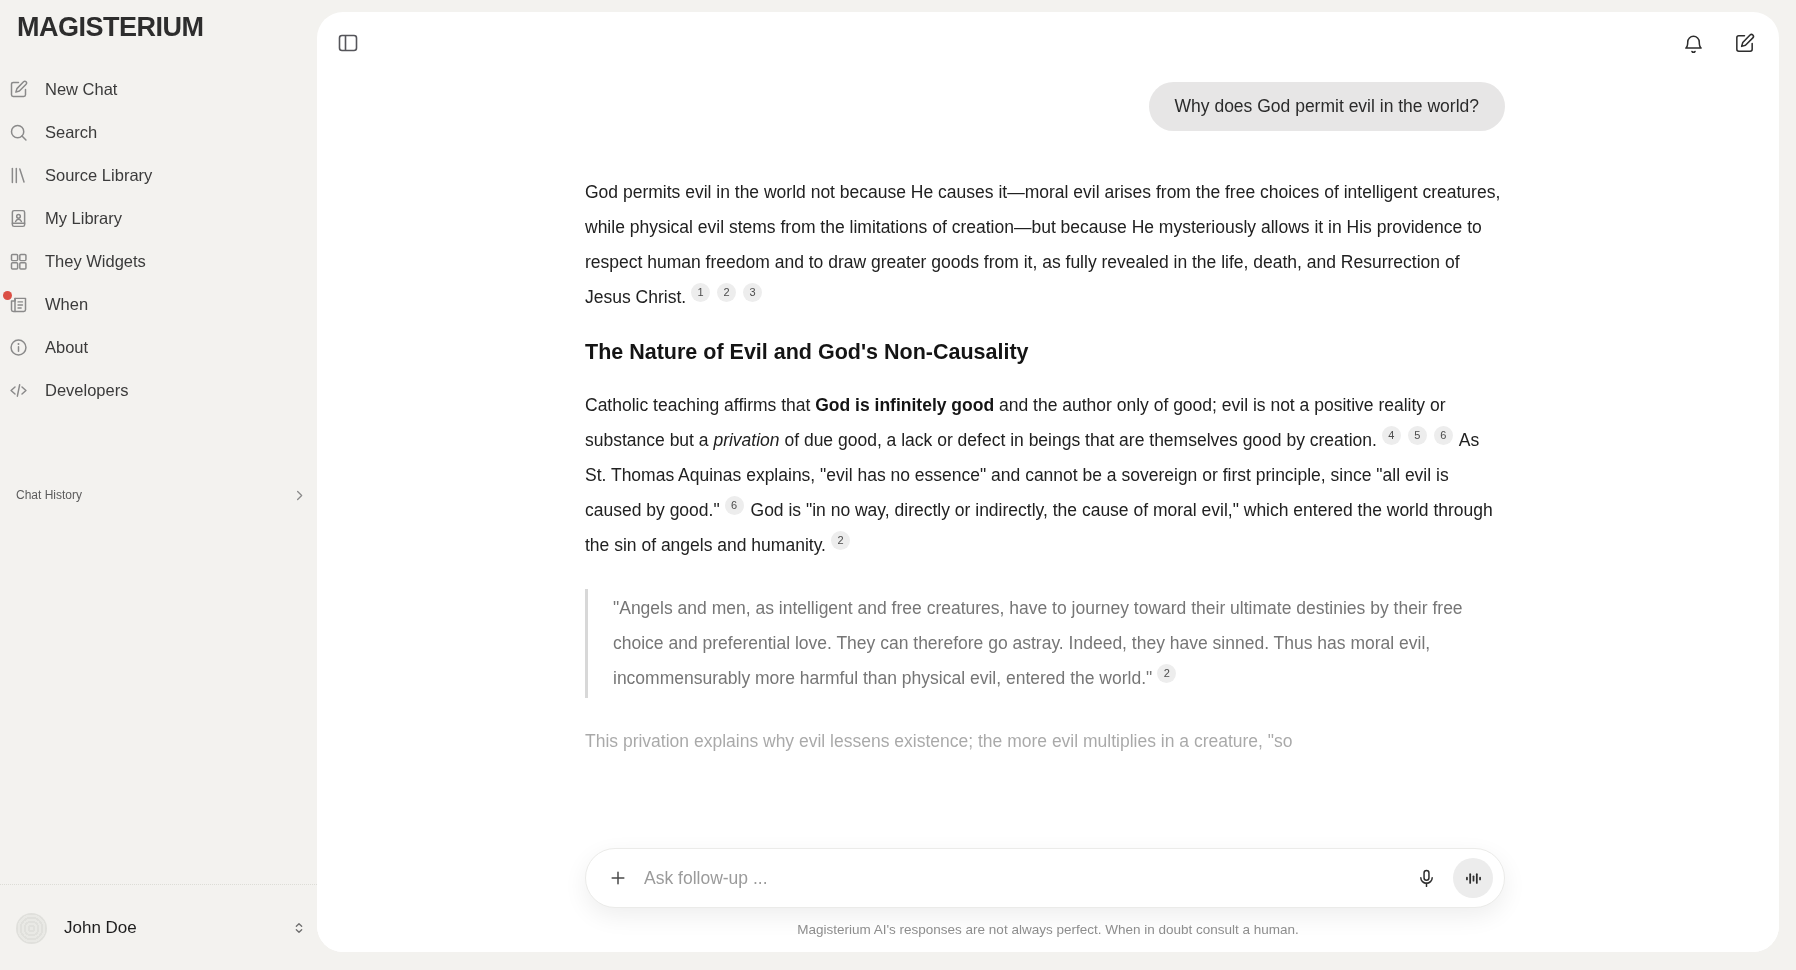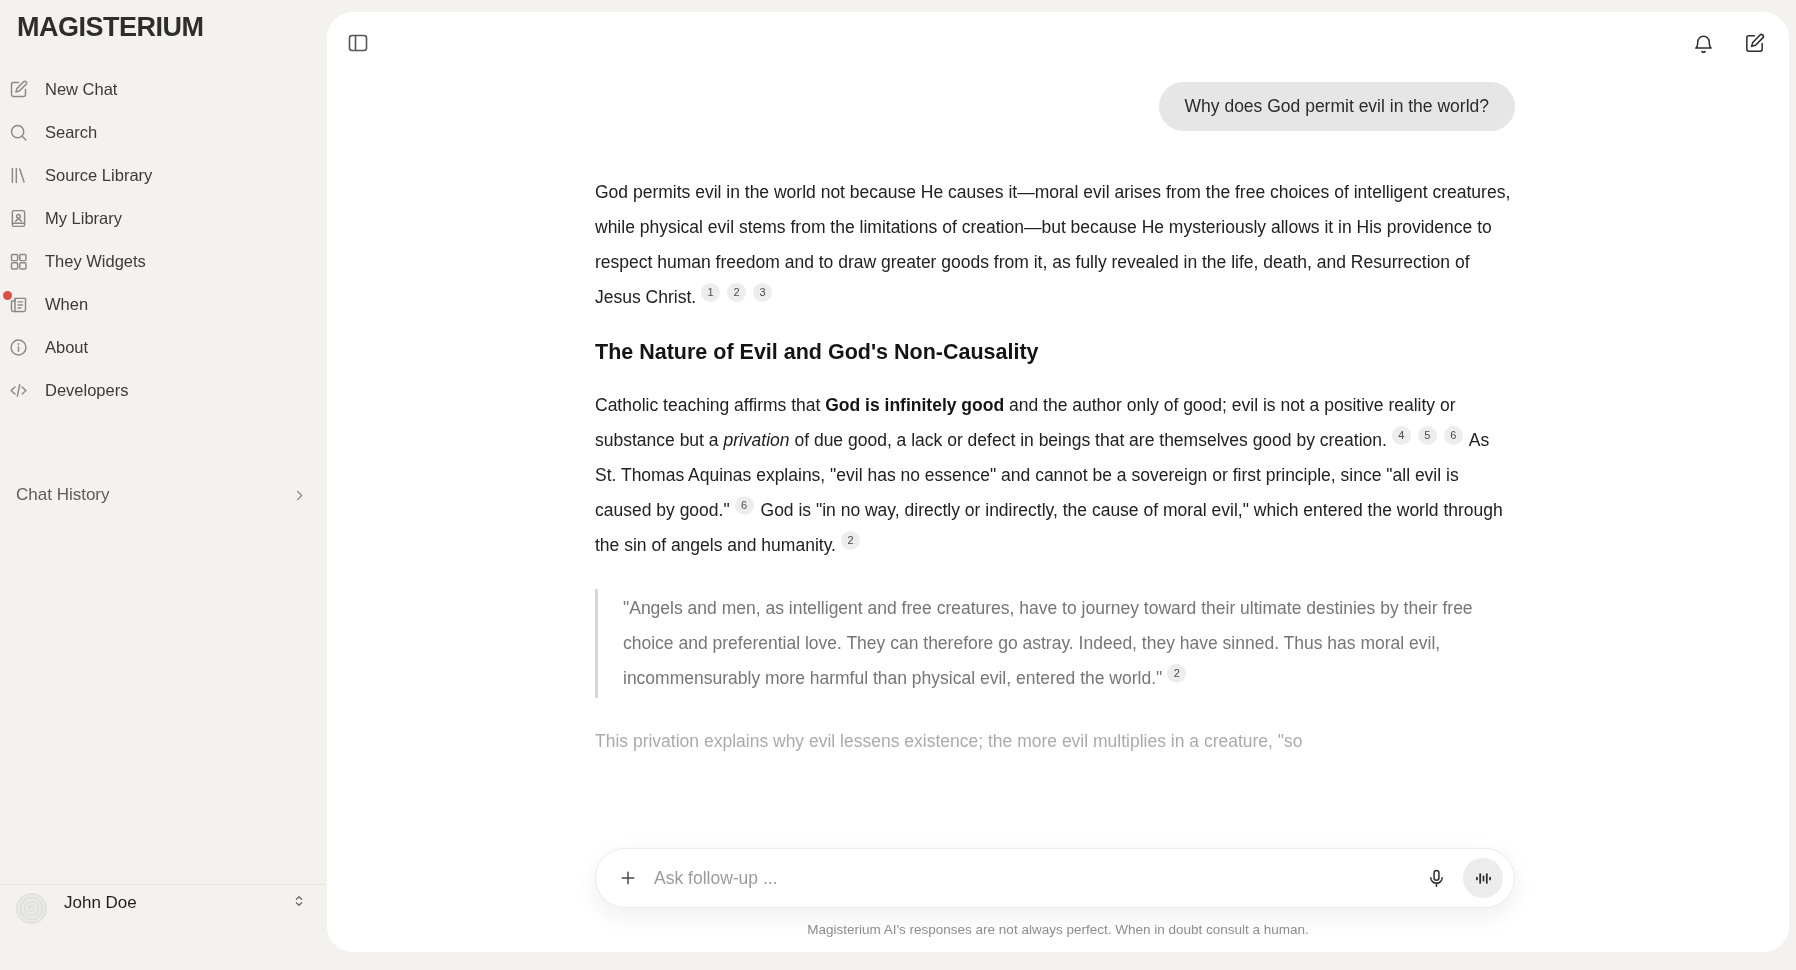--- a/index.html
+++ b/index.html
@@ -29,41 +29,41 @@
   .nav-item .ic { width:21px; height:21px; color:#8a8a8a; position:relative; flex:0 0 21px; }
   .badge-dot {
     position:absolute; left:-5px; top:-3px; width:9px; height:9px;
     border-radius:50%; background:#db4f44;
   }
   .chat-history-row {
     position:absolute; left:0; top:480px; width:100%; height:30px;
     display:flex; align-items:center; justify-content:space-between;
     padding:0 18px 0 16px; cursor:pointer;
   }
-  .chat-history-label { font-size:17px; color:#5c5c5c; }
+  .chat-history-label { font-size:12px; color:#5c5c5c; }
   .chat-history-row .ic { width:15px; height:15px; color:#8a8a8a; }
   .sidebar-footer {
     position:absolute; left:0; bottom:0; width:100%; height:86px;
     border-top:1px dotted #dcdcd6;
   }
   .user-row {
-    position:absolute; left:0; top:8px; width:100%; height:42px;
-    display:flex; padding:0 18px 0 16px; cursor:pointer;
+    position:absolute; left:0; top:22px; width:100%; height:42px;
+    display:flex; align-items:center; padding:0 18px 0 16px; cursor:pointer;
   }
   .avatar {
     width:31px; height:31px; border-radius:50%;
     background:repeating-radial-gradient(circle at 50% 50%, #e9e9e5 0 2px, #e0e0dc 2px 4px);
     flex:0 0 31px;
   }
   .user-name { font-size:17px; color:#1e1e1e; margin-left:17px; flex:1; }
   .user-row .ic { width:16px; height:16px; color:#6f6f6f; }
 
   
   .main-card {
-    position:absolute; left:327px; top:12px; width:1462px; height:940px;
+    position:absolute; left:317px; top:12px; width:1462px; height:940px;
     background:#ffffff; border-radius:26px; overflow:hidden;
   }
   .icon-btn {
     position:absolute; width:24px; height:24px; color:#55555a; cursor:pointer; background:none; border:none; padding:0;
   }
   .panel-toggle-btn { left:19px; top:19px; }
   .bell-btn { left:1365px; top:20px; color:#2d2d2d; }
   .compose-btn { left:1416px; top:19px; color:#2d2d2d; }
 
   

